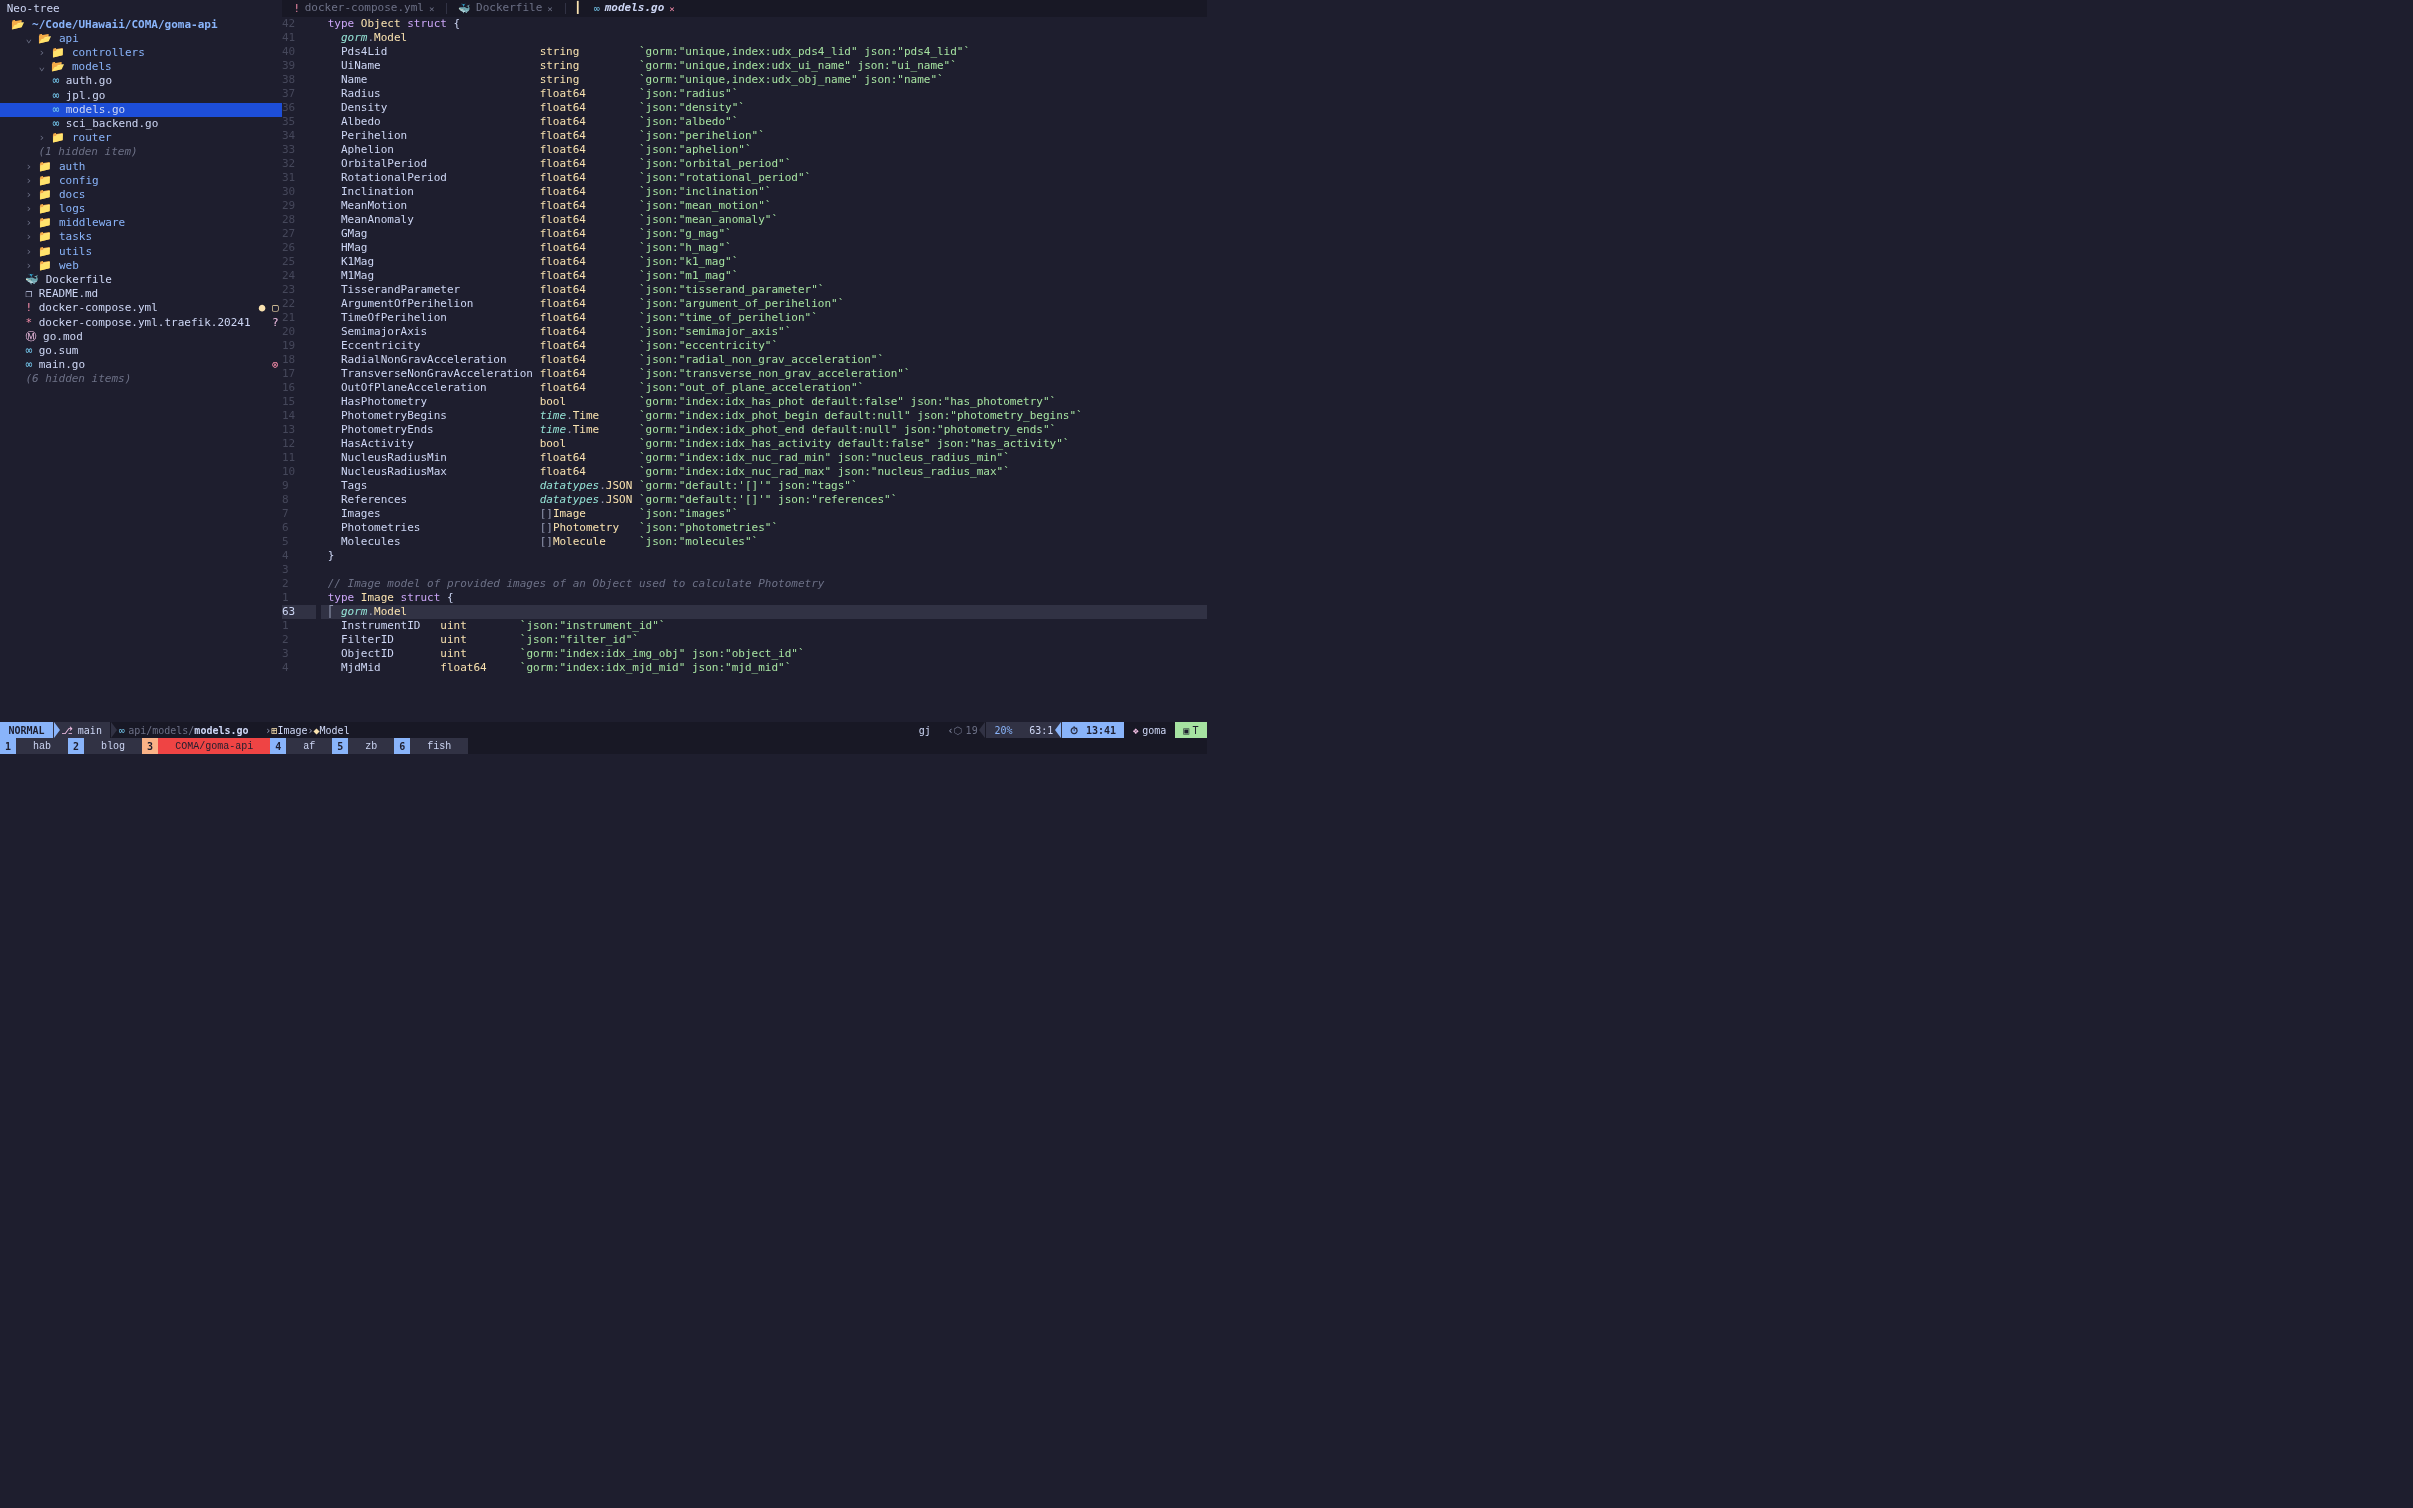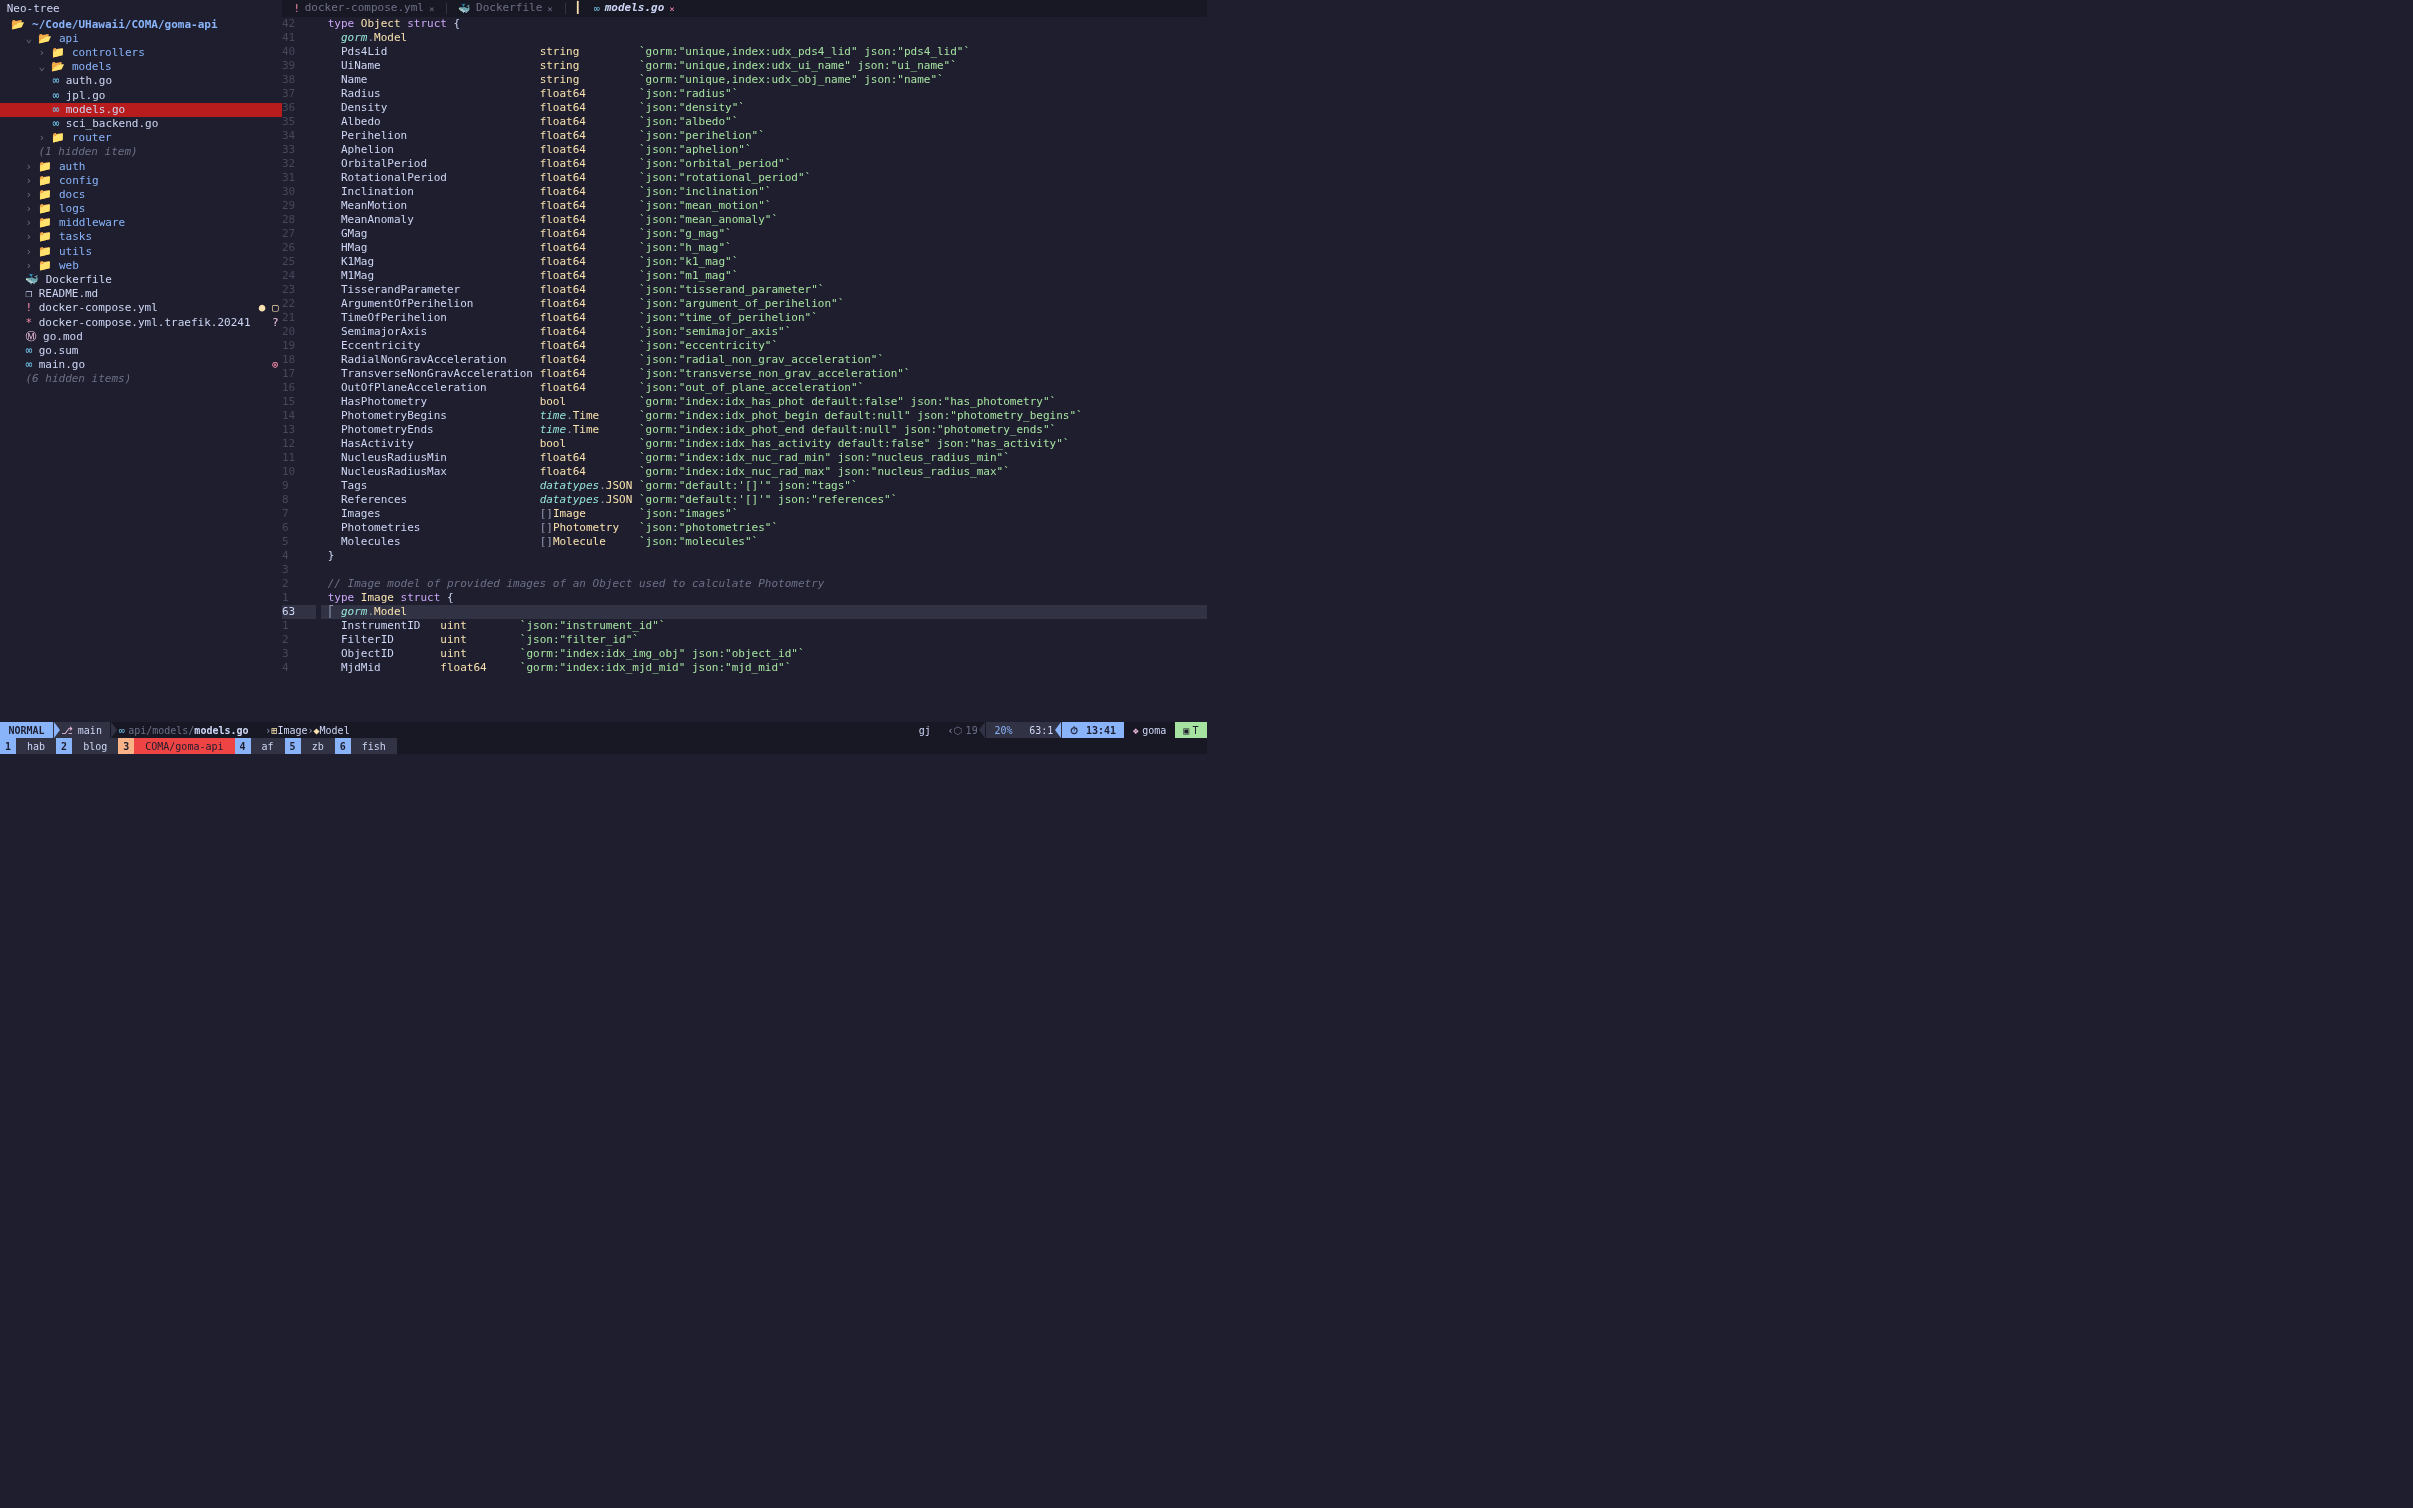--- a/index.html
+++ b/index.html
@@ -37,21 +37,21 @@
     padding: 0;
   }
   .tree-row {
     display: flex;
     align-items: flex-start;
     padding: 0 3.4px;
     white-space: pre;
     height: 14.2px;
   }
   .tree-row.highlight {
-    background: #b91c1c;
+    background: #1d4ed8;
   }
   .folder { color: #89b4fa; }
   .folder-open { color: #89b4fa; }
   .file-go { color: #74c7ec; }
   .file-md { color: #cdd6f4; }
   .file-yml { color: #f38ba8; }
   .file-docker { color: #89b4fa; }
   .file-mod { color: #f5c2e7; }
   .chevron { color: #6c7086; }
   .muted { color: #6c7086; font-style: italic; }
@@ -200,24 +200,25 @@
     color: #1e1e2e;
     padding: 0 5px;
     font-weight: bold;
     height: 100%;
     display: flex;
     align-items: center;
   }
   .tmux .win .name {
     background: #313244;
     color: #cdd6f4;
-    padding: 0 11px;
+    padding: 0 17px;
     height: 100%;
     display: flex;
     align-items: center;
+    font-family: Liberation Mono, monospace;
   }
   .tmux .win.active .num { background: #fab387; color: #1e1e2e; }
   .tmux .win.active .name { background: #ef4444; color: #1e1e2e; }
 </style>
 </head>
 <body>
 
 <div class="main-area">
 
   <div class="sidebar">

